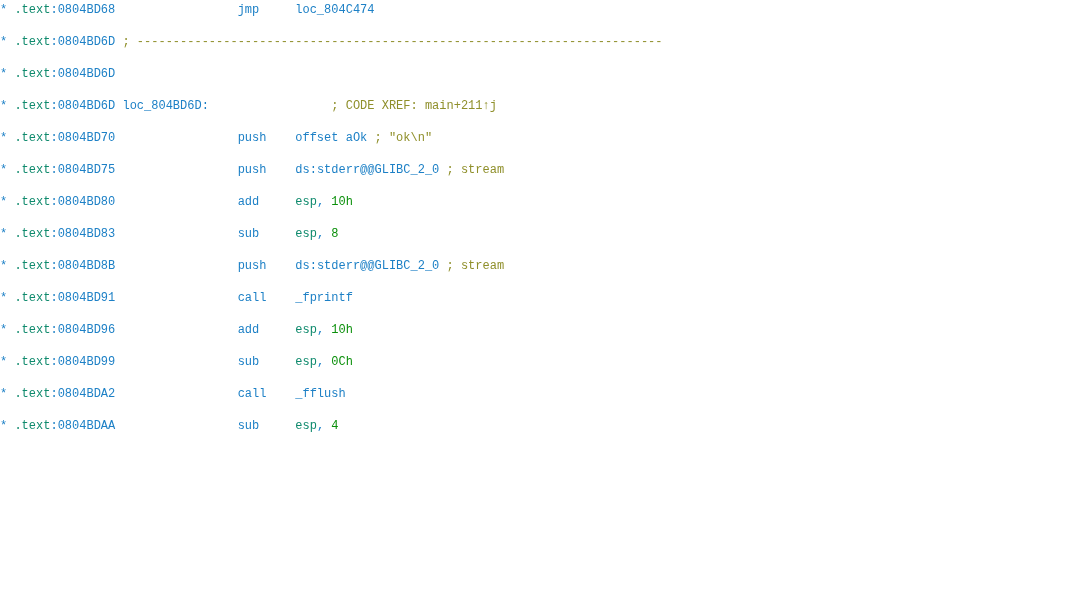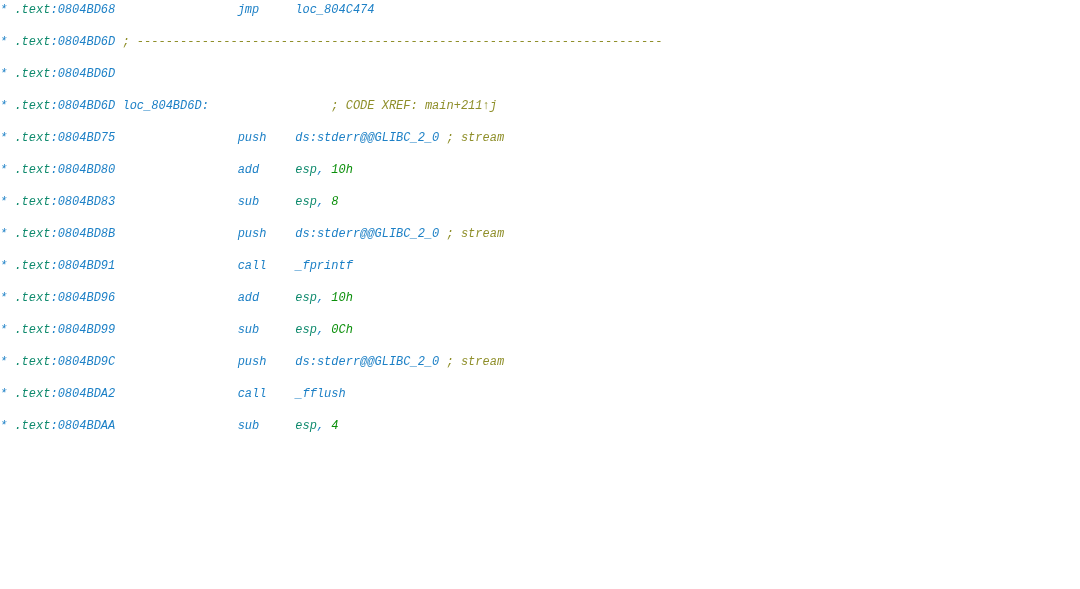--- a/index.html
+++ b/index.html
@@ -1,45 +1,45 @@
 <!DOCTYPE html>
 <html><head>
 <meta charset="utf-8">
 <style>
   html,body{margin:0;padding:0;background:#fff;color:#000;
     font-family:Consolas,"Courier New",monospace;font-size:12px;
     line-height:16px;width:1080px;height:589px;overflow:hidden;}
   .listing{white-space:pre;padding:2px 0 0 0;}
-  .row{display:block;height:16px;font-style:italic;}
+  .row{display:block;height:16px;}
   .mark{color:#1d80c6;}      
   .seg {color:#0f8a6d;}      
   .addr{color:#1d80c6;}      
   .ins {color:#1d80c6;}      
   .reg {color:#0f8a6d;}      
   .num {color:#0a8f0a;}      
   .kw  {color:#1d80c6;}      
   .ident{color:#1d80c6;}      
   .cmt {color:#8f8f2a;}      
   .txt {color:#1d80c6;}
 </style>
 </head>
 <body>
 
 <div id="listing" class="listing"><span class="row"><span class="mark">*</span> <span class="seg">.text</span><span class="txt">:</span><span class="addr">0804BD68</span>                 <span class="ins">jmp     </span><span class="ident">loc_804C474</span></span>
 <span class="row"><span class="mark">*</span> <span class="seg">.text</span><span class="txt">:</span><span class="addr">0804BD6D</span> <span class="cmt">; -------------------------------------------------------------------------</span></span>
 <span class="row"><span class="mark">*</span> <span class="seg">.text</span><span class="txt">:</span><span class="addr">0804BD6D</span> </span>
 <span class="row"><span class="mark">*</span> <span class="seg">.text</span><span class="txt">:</span><span class="addr">0804BD6D</span> <span class="ident">loc_804BD6D:</span>                 <span class="cmt">; CODE XREF: main+211↑j</span></span>
+<span class="row"><span class="mark">*</span> <span class="seg">.text</span><span class="txt">:</span><span class="addr">0804BD70</span>                 <span class="ins">push    </span><span class="kw">offset </span><span class="ident">aOk</span> <span class="cmt">; "ok\n"</span></span>
 <span class="row"><span class="mark">*</span> <span class="seg">.text</span><span class="txt">:</span><span class="addr">0804BD75</span>                 <span class="ins">push    </span><span class="kw">ds</span><span class="txt">:</span><span class="ident">stderr@@GLIBC_2_0</span> <span class="cmt">; stream</span></span>
 <span class="row"><span class="mark">*</span> <span class="seg">.text</span><span class="txt">:</span><span class="addr">0804BD80</span>                 <span class="ins">add     </span><span class="reg">esp</span><span class="txt">, </span><span class="num">10h</span></span>
 <span class="row"><span class="mark">*</span> <span class="seg">.text</span><span class="txt">:</span><span class="addr">0804BD83</span>                 <span class="ins">sub     </span><span class="reg">esp</span><span class="txt">, </span><span class="num">8</span></span>
 <span class="row"><span class="mark">*</span> <span class="seg">.text</span><span class="txt">:</span><span class="addr">0804BD8B</span>                 <span class="ins">push    </span><span class="kw">ds</span><span class="txt">:</span><span class="ident">stderr@@GLIBC_2_0</span> <span class="cmt">; stream</span></span>
 <span class="row"><span class="mark">*</span> <span class="seg">.text</span><span class="txt">:</span><span class="addr">0804BD91</span>                 <span class="ins">call    </span><span class="ident">_fprintf</span></span>
 <span class="row"><span class="mark">*</span> <span class="seg">.text</span><span class="txt">:</span><span class="addr">0804BD96</span>                 <span class="ins">add     </span><span class="reg">esp</span><span class="txt">, </span><span class="num">10h</span></span>
 <span class="row"><span class="mark">*</span> <span class="seg">.text</span><span class="txt">:</span><span class="addr">0804BD99</span>                 <span class="ins">sub     </span><span class="reg">esp</span><span class="txt">, </span><span class="num">0Ch</span></span>
-<span class="row"><span class="mark">*</span> <span class="seg">.text</span><span class="txt">:</span><span class="addr">0804BD9C</span>                 <span class="ins">push    </span><span class="kw">ds</span><span class="txt">:</span><span class="ident">stderr@@GLIBC_2_0</span> <span class="cmt">; stream</span></span>
 <span class="row"><span class="mark">*</span> <span class="seg">.text</span><span class="txt">:</span><span class="addr">0804BDA2</span>                 <span class="ins">call    </span><span class="ident">_fflush</span></span>
 <span class="row"><span class="mark">*</span> <span class="seg">.text</span><span class="txt">:</span><span class="addr">0804BDAA</span>                 <span class="ins">sub     </span><span class="reg">esp</span><span class="txt">, </span><span class="num">4</span></span>
 
 
 
 
 
 
 
 

